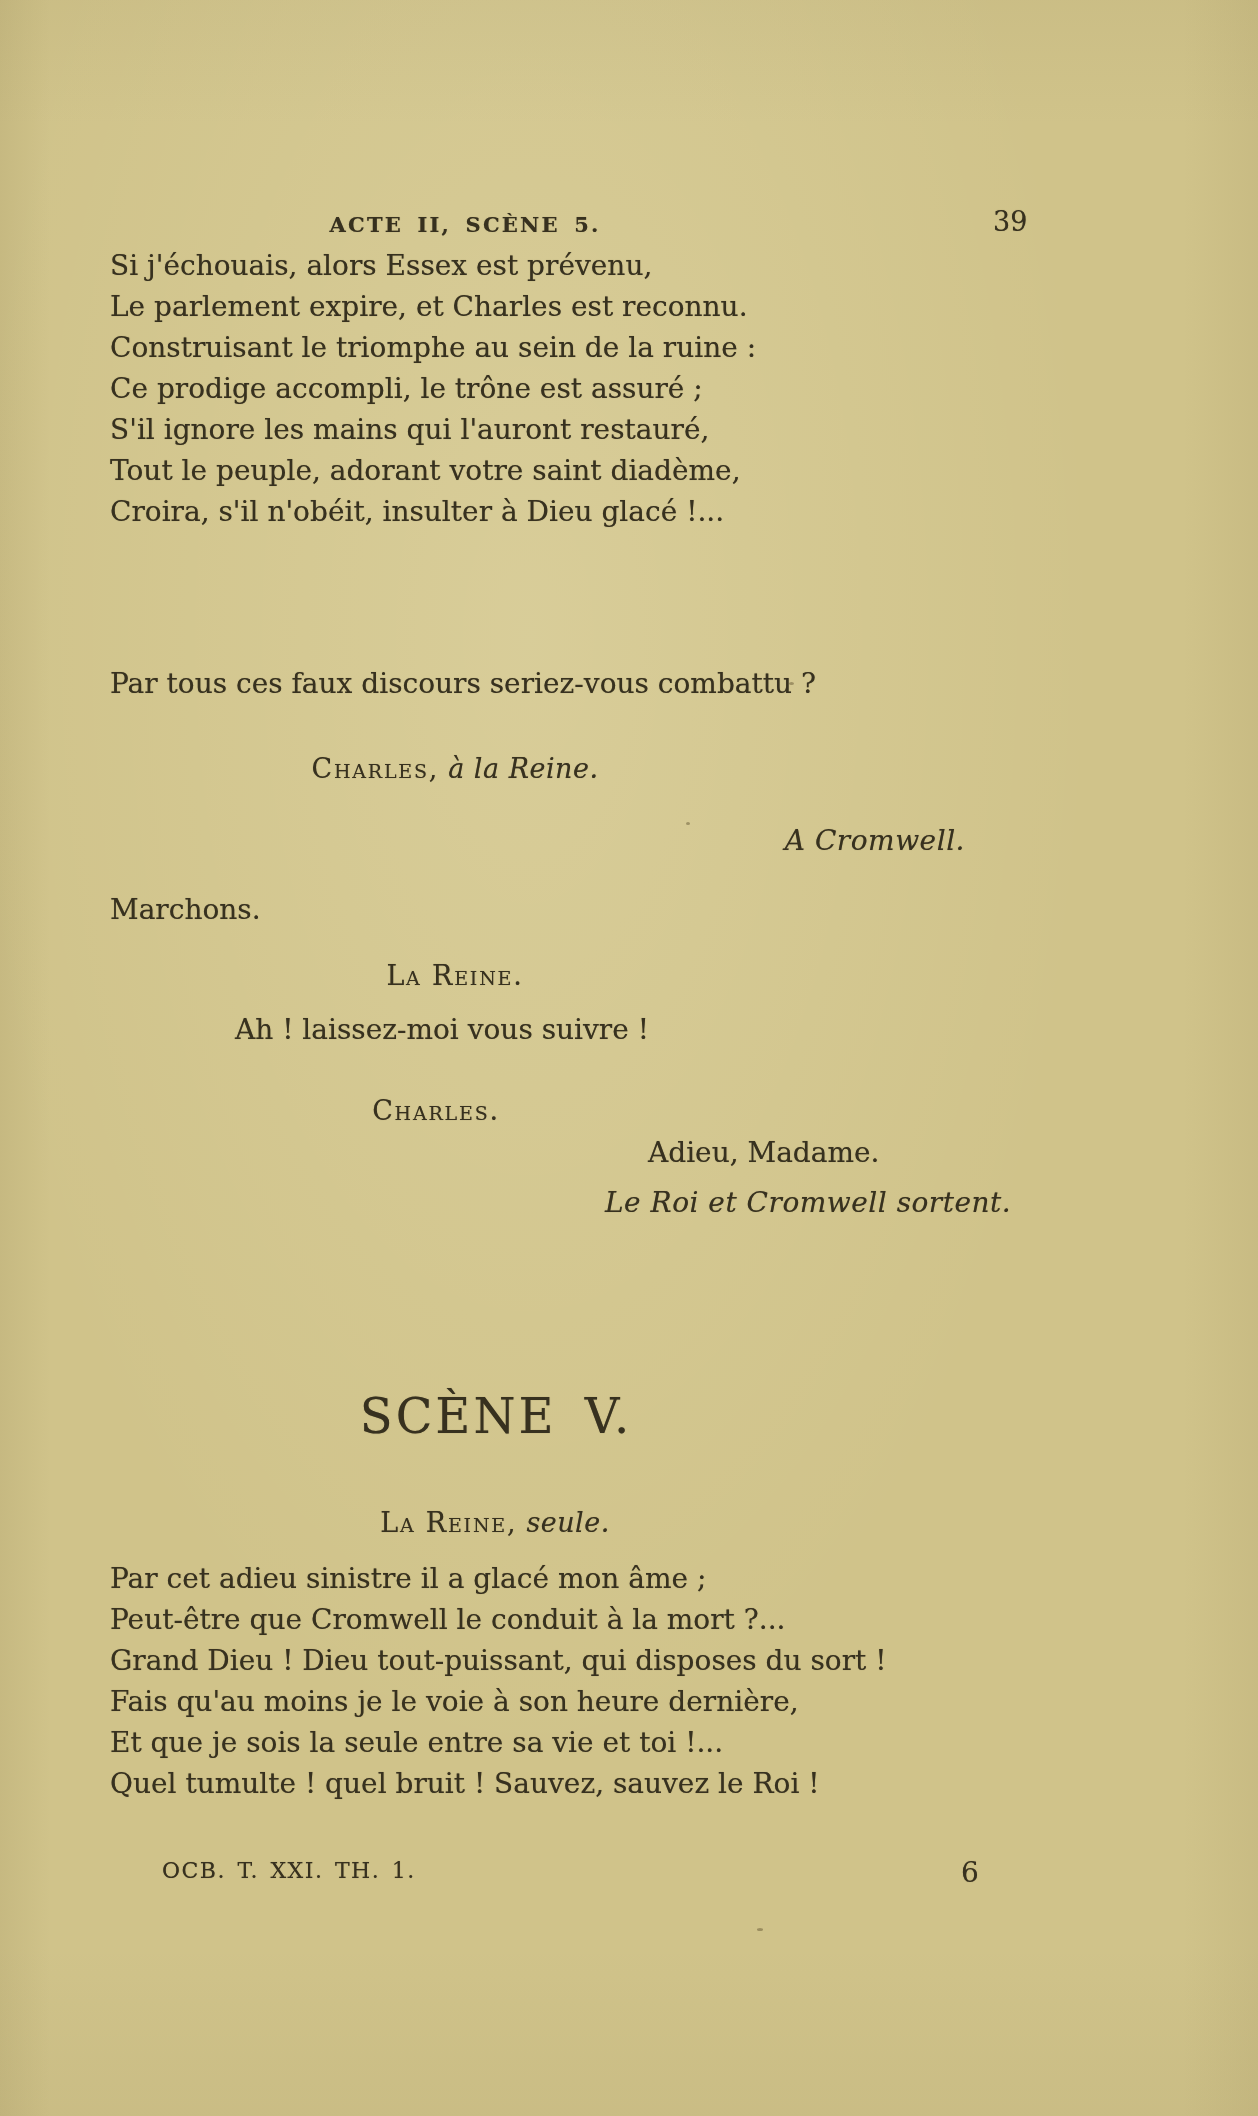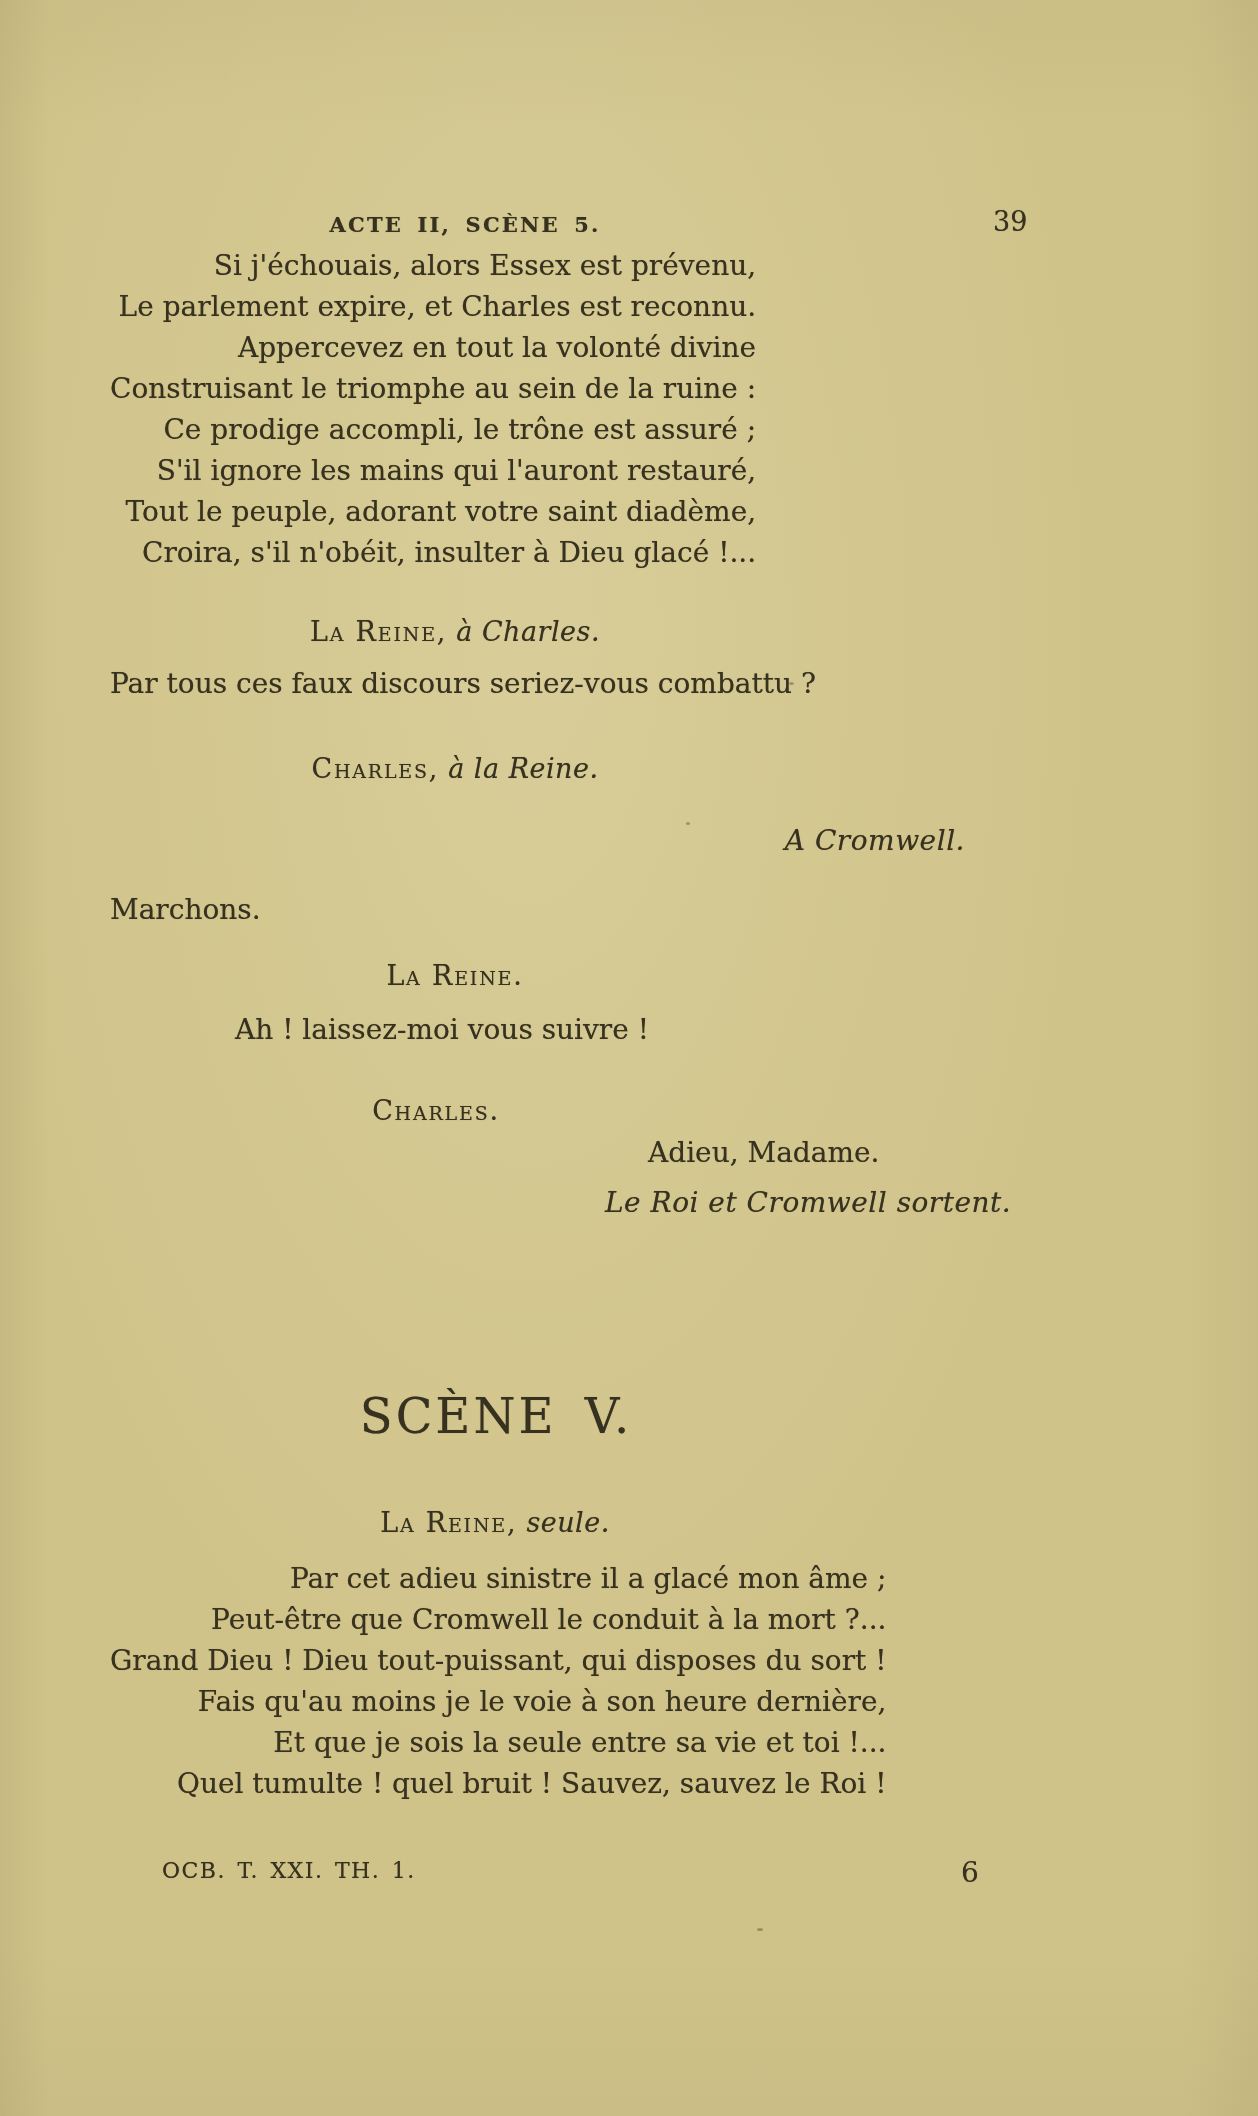--- a/index.html
+++ b/index.html
@@ -20,21 +20,21 @@
   .ink{ text-shadow:0 0 0.7px rgba(56,48,30,0.55);margin-left:45px; }
   .abs{ position:absolute; white-space:nowrap; }
 
   .header-title{
     left:65px;top:212px;width:710px;text-align:center;
     font-size:21px;letter-spacing:2.2px;word-spacing:5px;font-weight:bold;
   }
   .folio{ left:948px;top:206px;font-size:27px; }
 
   .verse{ left:65px; font-size:28px; }
-  .verse .vline{ height:41px; line-height:41px; white-space:nowrap;text-align:right; }
+  .verse .vline{ height:41px; line-height:41px; white-space:nowrap; }
 
   .speaker{
     font-size:27px; letter-spacing:1.8px; text-align:center;
   }
   .speaker .sc{ font-variant:small-caps; }
   .speaker .it, .italic{ font-style:italic; letter-spacing:0.5px; }
   .speaker .it{ margin-left:9px; }
 
   .speech{ font-size:28px; }
 
@@ -52,31 +52,27 @@
 <body>
 
 <div class="page">
 
   <div class="abs header-title ink">ACTE II, SCÈNE 5.</div>
   <div class="abs folio ink">39</div>
 
   <div class="abs verse ink" style="top:245px;">
     <div class="vline">Si j'échouais, alors Essex est prévenu,</div>
     <div class="vline">Le parlement expire, et Charles est reconnu.</div>
-    <div class="vline">Appercevez en tout la volonté divine</div>
     <div class="vline">Construisant le triomphe au sein de la ruine :</div>
     <div class="vline">Ce prodige accompli, le trône est assuré ;</div>
     <div class="vline">S'il ignore les mains qui l'auront restauré,</div>
     <div class="vline">Tout le peuple, adorant votre saint diadème,</div>
     <div class="vline">Croira, s'il n'obéit, insulter à Dieu glacé !...</div>
   </div>
 
-  <div class="abs speaker ink" style="left:65px;top:616px;width:690px;">
-    <span class="sc">La Reine,</span><span class="it">à Charles.</span>
-  </div>
   <div class="abs speech ink" style="left:65px;top:667px;">Par tous ces faux discours seriez-vous combattu ?</div>
 
   <div class="abs speaker ink" style="left:65px;top:753px;width:690px;">
     <span class="sc">Charles,</span><span class="it">à la Reine.</span>
   </div>
 
   <div class="abs speech italic ink" style="left:65px;top:824px;width:855px;text-align:right;">A Cromwell.</div>
 
   <div class="abs speech ink" style="left:65px;top:893px;">Marchons.</div>
 

